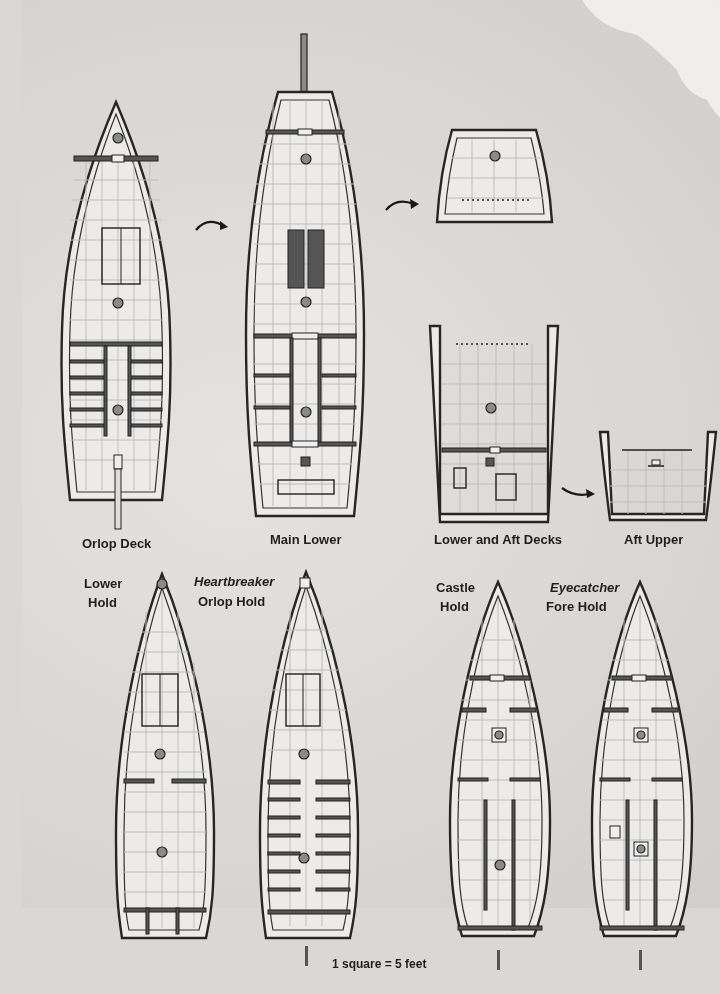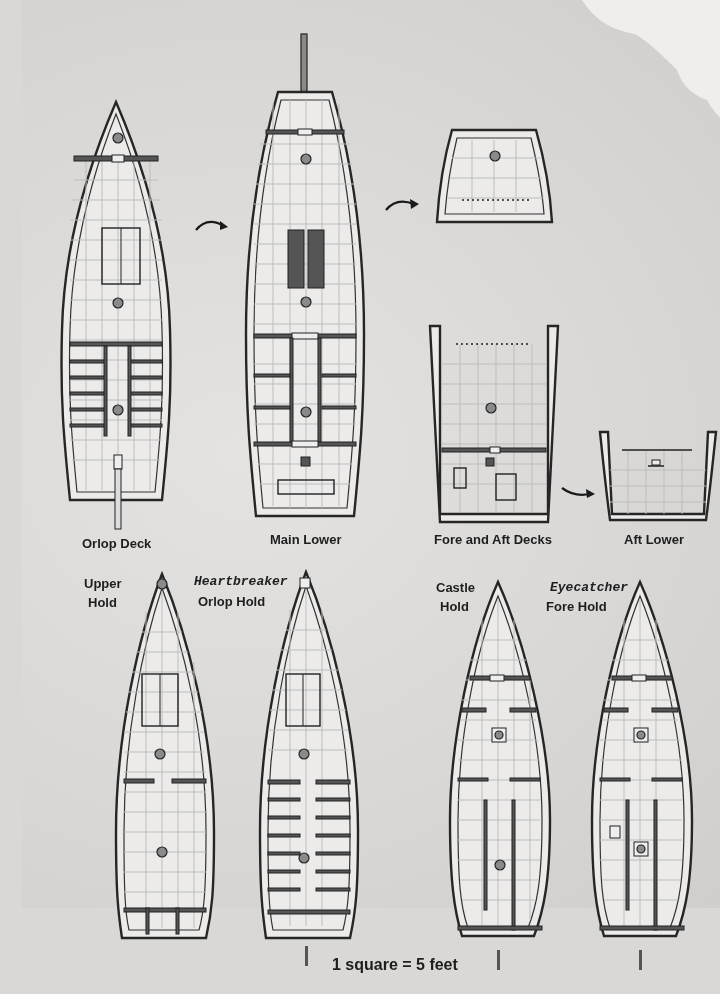--- a/index.html
+++ b/index.html
@@ -1,21 +1,21 @@
 <!DOCTYPE html>
 <html><head>
 <meta charset="utf-8">
 <style>
   html,body{margin:0;padding:0;}
   body{width:720px;height:994px;overflow:hidden;background:#d9d8d6;font-family:"Liberation Sans",sans-serif;position:relative;}
   .page{position:absolute;left:0;top:0;width:720px;height:908px;
     background:radial-gradient(ellipse at 30% 50%,#e4e3e1 0%,#d8d7d5 60%,#cfcecc 100%);margin-left:22px;}
   .stain{position:absolute;right:0;top:0;width:200px;height:140px;}
   .label{position:absolute;color:#1e1e1e;font-weight:bold;font-size:13px;text-align:center;line-height:19px;white-space:nowrap;}
-  .label.it{font-style:italic;font-family:Liberation Mono, monospace;}
+  .label.it{font-style:italic;}
   svg{position:absolute;overflow:visible;}
   .hull{fill:#ecebea;stroke:#262626;stroke-width:2.4;}
   .inner{fill:none;stroke:#333;stroke-width:1.2;}
   .wall{fill:#555;stroke:#222;stroke-width:1;}
   .grid line{stroke:#bdbdbd;stroke-width:1;}
   .mast{fill:#8a8a8a;stroke:#222;stroke-width:1.2;}
   .hatch{fill:none;stroke:#222;stroke-width:1.4;}
   .arrow{fill:none;stroke:#1a1a1a;stroke-width:2.2;}
 </style>
 </head>
@@ -191,22 +191,22 @@
         <line x1="64" y1="20" x2="64" y2="84"></line>
         <line x1="82" y1="20" x2="82" y2="84"></line>
       </g>
     <line x1="22" y1="20" x2="92" y2="20" stroke="#222" stroke-width="1.5"></line>
     <rect x="52" y="30" width="8" height="5" fill="#eee" stroke="#222"></rect>
       <line x1="48" y1="36" x2="64" y2="36" stroke="#222" stroke-width="1.5"></line>
   </svg>
 
   <div class="label" style="left:60px;top:534px">Orlop Deck</div>
   <div class="label" style="left:248px;top:530px">Main Lower</div>
-  <div class="label" style="left:412px;top:530px">Fore and Aft Decks</div>
-  <div class="label" style="left:602px;top:530px">Aft Lower</div>
+  <div class="label" style="left:412px;top:530px">Lower and Aft Decks</div>
+  <div class="label" style="left:602px;top:530px">Aft Upper</div>
 
   <svg style="left:92px;top:572px" width="102" height="380" viewBox="0 0 102 380">
     <path class="hull" d="M48 2 C72 60 100 160 100 260 C100 320 98 340 92 366 L8 366 C4 340 2 320 2 260 C2 160 26 60 48 2 Z"></path>
     <path class="inner" d="M48 16 C68 70 92 160 92 260 C92 320 90 340 85 358 L15 358 C11 340 10 320 10 260 C10 160 30 70 48 16 Z"></path>
     <g class="grid">
       <line x1="28" y1="60" x2="68" y2="60"></line>
         <line x1="22" y1="80" x2="74" y2="80"></line>
         <line x1="18" y1="100" x2="80" y2="100"></line>
         <line x1="14" y1="120" x2="84" y2="120"></line>
       <line x1="12" y1="140" x2="88" y2="140"></line>
@@ -228,21 +228,21 @@
     <rect class="hatch" x="28" y="102" width="36" height="52"></rect>
       <line x1="46" y1="102" x2="46" y2="154" stroke="#222"></line>
     <circle class="mast" cx="46" cy="182" r="5"></circle>
       <circle class="mast" cx="48" cy="280" r="5"></circle>
     <rect class="wall" x="10" y="207" width="30" height="4"></rect>
       <rect class="wall" x="58" y="207" width="34" height="4"></rect>
     <rect class="wall" x="10" y="336" width="82" height="4"></rect>
     <rect class="wall" x="32" y="336" width="3" height="26"></rect>
       <rect class="wall" x="62" y="336" width="3" height="26"></rect>
   </svg>
-  <div class="label" style="left:62px;top:574px">Upper</div>
+  <div class="label" style="left:62px;top:574px">Lower</div>
   <div class="label" style="left:66px;top:593px">Hold</div>
 
   <svg style="left:236px;top:570px" width="102" height="384" viewBox="0 0 102 384">
     <path class="hull" d="M48 2 C72 60 100 160 100 260 C100 320 98 340 92 368 L8 368 C4 340 2 320 2 260 C2 160 26 60 48 2 Z"></path>
     <path class="inner" d="M48 16 C68 70 92 160 92 260 C92 320 90 340 85 360 L15 360 C11 340 10 320 10 260 C10 160 30 70 48 16 Z"></path>
     <g class="grid">
       <line x1="28" y1="60" x2="68" y2="60"></line>
         <line x1="22" y1="80" x2="74" y2="80"></line>
         <line x1="18" y1="100" x2="80" y2="100"></line>
         <line x1="14" y1="120" x2="84" y2="120"></line>
@@ -352,14 +352,14 @@
       <rect class="wall" x="64" y="220" width="3" height="130"></rect>
     <rect x="20" y="246" width="10" height="12" fill="#eee" stroke="#222"></rect>
     <rect x="44" y="262" width="14" height="14" fill="#eee" stroke="#222"></rect>
       <circle class="mast" cx="51" cy="269" r="4"></circle>
     <rect class="wall" x="10" y="346" width="84" height="4"></rect>
     <rect x="49" y="370" width="3" height="20" fill="#555"></rect>
   </svg>
   <div class="label it" style="left:528px;top:578px">Eyecatcher</div>
   <div class="label" style="left:524px;top:597px">Fore Hold</div>
 
-  <div class="label" style="left:310px;top:955px;font-size:16px">1 square = 5 feet</div>
+  <div class="label" style="left:310px;top:955px;font-size:12px">1 square = 5 feet</div>
 </div>
 
 </body></html>

